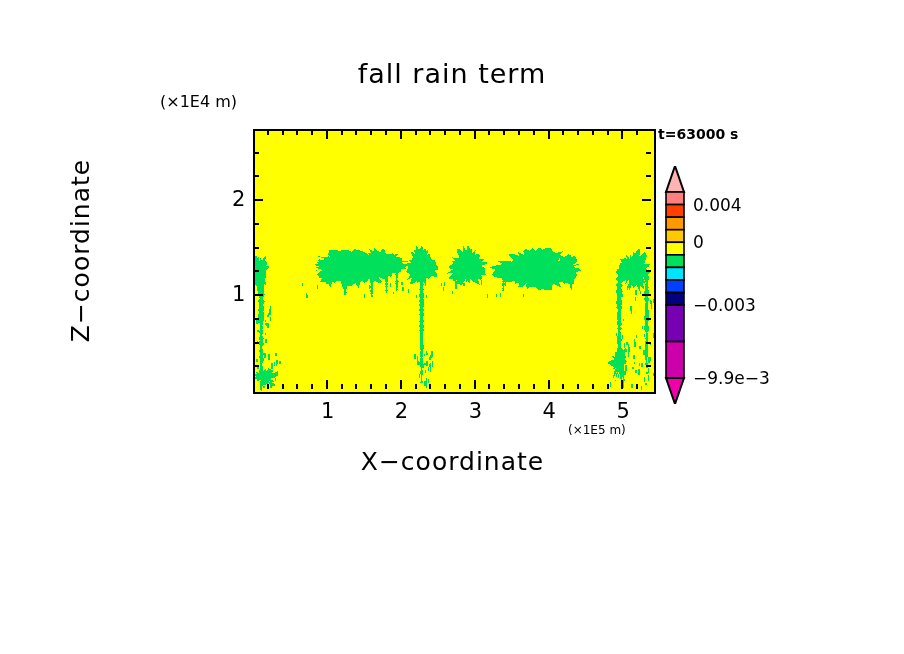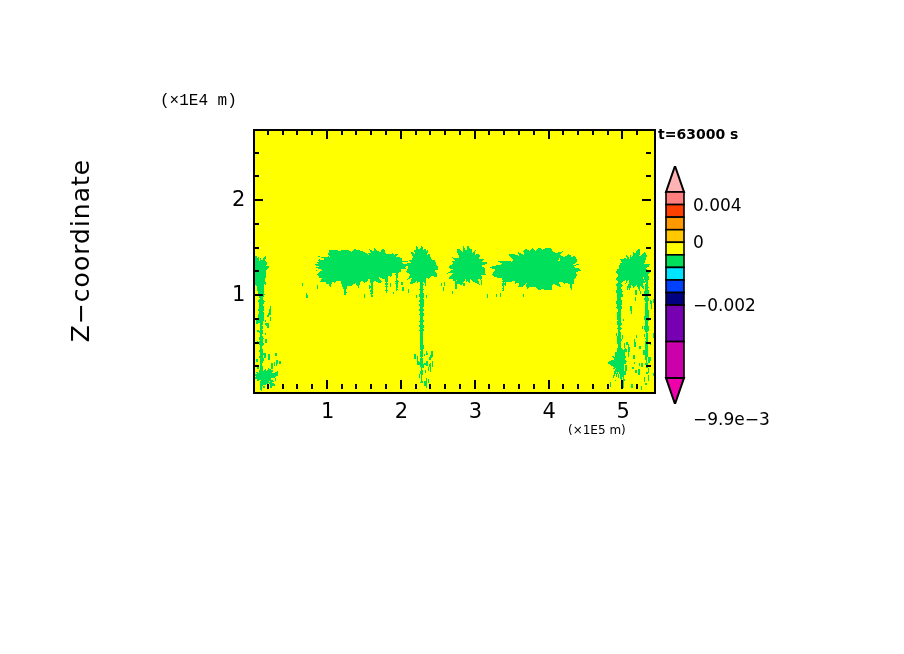--- a/index.html
+++ b/index.html
@@ -10,21 +10,21 @@
     overflow:hidden;position:relative;
   }
   #stage{position:absolute;left:0;top:0;width:904px;height:654px;}
 
   .txt{position:absolute;color:#000;white-space:pre;}
 
   #title{
     left:0;top:58px;width:904px;text-align:center;
     font-size:27px;letter-spacing:1px;
   }
-  #yunit{left:160px;top:92px;font-size:16px;font-family:Liberation Mono, monospace;}
+  #yunit{left:160px;top:92px;font-size:16px;}
   #xunit{left:568px;top:423px;font-size:12px;}
   #timestamp{left:658px;top:126px;font-size:14px;font-weight:bold;}
 
   #xlabel{
     left:253px;top:447px;width:399px;text-align:center;
     font-size:25px;letter-spacing:1px;
   }
   #ylabel{
     position:absolute;left:-60px;top:236px;width:280px;text-align:center;
     font-size:25px;letter-spacing:1px;color:#000;white-space:pre;
@@ -49,25 +49,27 @@
   
   #cbar{position:absolute;left:663px;top:166px;width:24px;height:238px;}
   #cbarsvg{display:block;}
   .cblab{position:absolute;color:#000;font-size:17px;white-space:pre;}
 </style>
 </head>
 <body>
 
 <div id="stage">
 
+  <div class="txt" id="title">fall rain term</div>
 
   <div class="txt" id="yunit">(×1E4 m)</div>
   <div class="txt" id="xunit">(×1E5 m)</div>
   <div class="txt" id="timestamp">t=63000 s</div>
 
+  <div class="txt" id="xlabel">X−coordinate</div>
   <div id="ylabel">Z−coordinate</div>
 
   <div id="plot">
     <div id="plotclip">
       <svg id="plotsvg" width="399" height="261" viewBox="0 0 399 261">
         <rect x="0" y="0" width="399" height="261" fill="#ffff00"></rect>
         <g id="greenfield" fill="#00e05a">
             <path d="M152.5,134.8L152.5,133.3L142.2,132.5L153.9,130.3L147.3,129.5L138.9,129.3L135.1,128.8L141.1,126.1L132.3,126.9L135.8,124.3L135.2,122.7L121.0,126.8L127.0,122.1L119.8,124.2L117.2,123.8L114.0,124.0L112.2,122.6L109.9,121.2L106.9,120.0L103.4,118.9L99.5,118.1L96.9,121.0L91.8,118.6L88.2,119.2L84.8,119.8L78.8,118.8L73.6,118.7L73.8,121.4L73.1,123.2L75.5,125.7L70.7,125.8L62.5,125.4L72.8,129.0L63.2,128.6L62.3,129.8L66.5,131.5L63.6,132.4L66.7,133.7L59.3,134.8L69.7,136.0L72.2,137.1L61.5,139.5L75.4,139.1L63.5,142.6L66.2,143.8L72.0,144.0L75.4,144.6L68.8,149.1L69.0,151.5L75.2,151.0L80.2,150.7L85.5,149.6L86.3,152.3L87.1,156.2L92.1,154.9L95.9,155.0L100.3,152.0L103.4,156.9L106.2,149.7L109.8,151.7L112.3,150.5L113.6,148.0L116.6,148.2L124.8,152.5L127.0,150.9L122.3,145.6L132.1,148.8L130.9,146.1L132.1,144.8L133.4,143.5L132.3,141.8L138.3,141.6L142.1,140.7L140.2,138.9L143.4,137.8L149.6,136.5Z" fill="#00e05a" shape-rendering="crispEdges"></path>
             <path d="M93.6,137.6L92.8,136.4L96.2,134.7L94.3,133.6L90.0,133.5L91.4,131.7L92.7,129.4L89.8,129.2L85.6,130.7L86.0,128.4L83.8,128.8L82.2,128.6L81.0,127.5L79.7,124.8L77.6,125.2L75.8,127.1L73.3,124.8L72.7,128.2L68.4,124.6L69.0,128.2L68.4,129.7L63.3,127.9L65.9,131.3L61.0,130.5L63.6,133.0L60.3,133.5L64.2,135.5L61.2,136.4L63.6,137.6L67.1,138.6L66.3,139.9L62.6,142.2L62.3,144.1L64.3,144.9L63.6,147.4L66.9,147.0L64.6,151.8L68.3,150.5L70.4,150.6L71.2,153.4L73.5,153.3L75.2,156.4L77.6,149.7L79.5,152.5L80.6,149.3L82.1,149.0L83.3,148.1L84.0,146.6L85.5,146.3L89.7,148.2L87.2,144.3L92.7,145.9L94.4,144.7L94.7,142.8L94.6,141.0L96.0,139.4Z" fill="#00e05a" shape-rendering="crispEdges"></path>
             <path d="M146.8,131.0L144.6,129.7L148.1,128.0L145.5,127.0L144.5,125.8L139.9,126.0L144.4,122.4L138.6,123.8L138.3,122.2L135.5,122.7L132.4,124.1L131.4,123.2L130.3,122.3L129.3,118.7L127.1,117.7L125.3,121.1L123.1,120.0L119.4,117.4L119.1,120.6L114.0,118.0L116.1,122.4L113.4,122.4L115.0,125.0L113.8,125.8L106.8,124.9L114.7,128.3L106.4,128.0L107.6,129.6L105.2,131.0L112.9,132.2L107.8,134.5L107.2,136.5L113.8,136.1L109.0,140.0L114.3,139.1L115.3,140.4L111.1,146.9L116.5,144.3L115.7,149.8L119.1,149.1L121.5,150.4L125.1,144.9L127.1,148.1L129.4,147.1L130.3,142.2L133.2,144.9L136.1,145.9L137.0,143.6L136.9,140.8L141.7,142.6L143.9,141.6L146.3,140.6L146.1,138.3L150.6,137.5L143.2,133.9L148.9,132.9Z" fill="#00e05a" shape-rendering="crispEdges"></path>
@@ -387,17 +389,17 @@
         <rect x="3" y="113.97" width="18" height="12.57" fill="#0040ff" stroke="#000" stroke-width="1.6"></rect>
         <rect x="3" y="126.54" width="18" height="12.57" fill="#000080" stroke="#000" stroke-width="1.6"></rect>
         <rect x="3" y="139.11" width="18" height="36.45" fill="#7700b3" stroke="#000" stroke-width="1.6"></rect>
         <rect x="3" y="175.55" width="18" height="36.45" fill="#cc00aa" stroke="#000" stroke-width="1.6"></rect>
         <path d="M3,212 L21,212 L12,238 Z" fill="#ee00aa" stroke="#000" stroke-width="2"></path>
       </svg>
   </div>
   <div id="cbarlabels">
       <div class="cblab" style="left: 693px; top: 194.568px;">0.004</div>
       <div class="cblab" style="left: 693px; top: 232.27px;">0</div>
-      <div class="cblab" style="left: 693px; top: 295.108px;">−0.002</div>
-      <div class="cblab" style="left: 693px; top: 368px; margin-top: 41px;">−9.9e−3</div>
+      <div class="cblab" style="left: 693px; top: 295.108px;">−0.003</div>
+      <div class="cblab" style="left: 693px; top: 368px;">−9.9e−3</div>
     </div>
 
 </div>
 
 </body></html>

